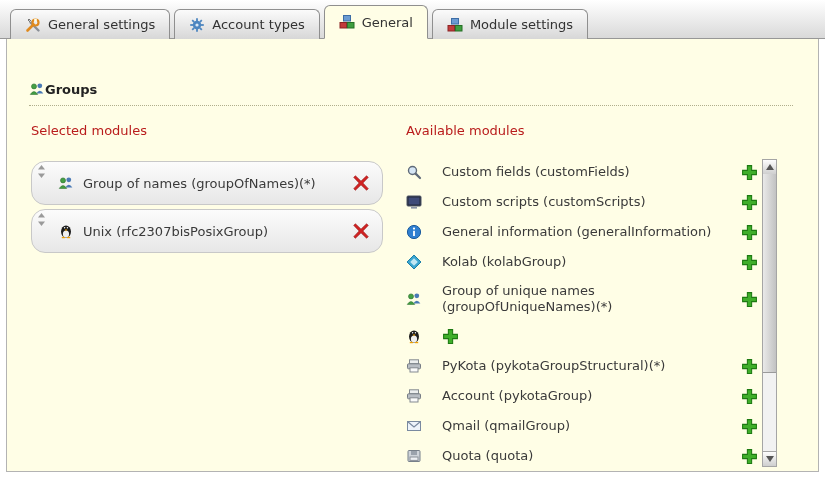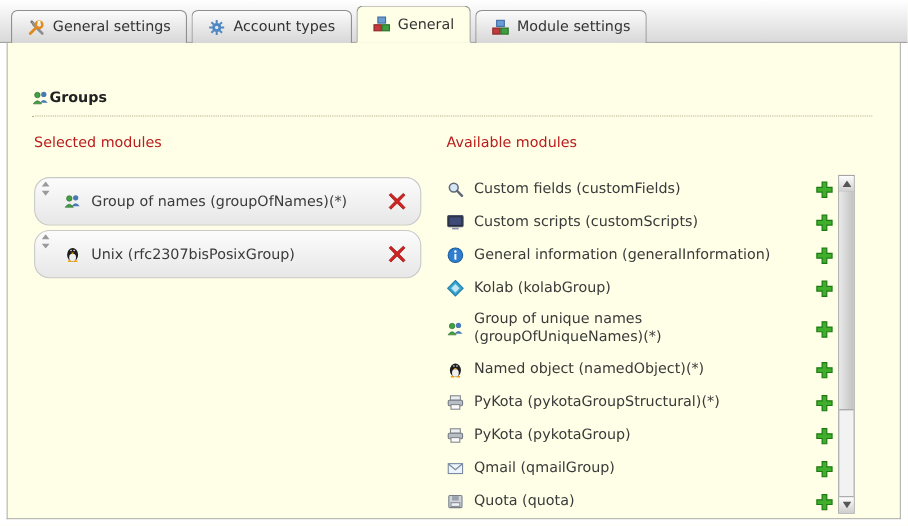--- a/index.html
+++ b/index.html
@@ -65,21 +65,21 @@
   .drag{position:absolute;left:5px;top:3px;width:9px;height:13px;cursor:grab;}
   .sel-icon{margin-left:20px;}
   .sel-label{flex:1;margin-left:9px;color:#3a3a3a;}
   .remove{width:18px;height:18px;cursor:pointer;flex:0 0 18px;}
   
   .avail-list{
     position:absolute;left:399px;top:118px;width:352px;
     display:flex;flex-direction:column;
   }
   .avail-row{
-    display:flex;align-items:center;gap:9px;
+    display:flex;align-items:center;gap:20px;
     padding:6px 0;min-height:18px;
   }
   .avail-label{flex:1;color:#3a3a3a;line-height:16px;}
   .add{width:17px;height:17px;cursor:pointer;flex:0 0 17px;}
   
   .scrollbar{
     position:absolute;left:755px;top:120px;width:15px;height:308px;
     background:#f2f2f2;border:1px solid #a5a5a5;box-sizing:border-box;
   }
   .sb-btn{
@@ -316,21 +316,20 @@
         <svg width="16" height="16" viewBox="0 0 16 16">
             <ellipse cx="8" cy="8.6" rx="5" ry="6.2" fill="#1d1d1d"></ellipse>
             <ellipse cx="8" cy="11" rx="3.1" ry="3.6" fill="#efefef"></ellipse>
             <circle cx="6.6" cy="4.8" r="0.7" fill="#fff"></circle>
             <circle cx="9.4" cy="4.8" r="0.7" fill="#fff"></circle>
             <path d="M6.7 6.6 h2.6 l-1.3 1.7 z" fill="#f0a000"></path>
             <path d="M3.8 13.9 h3.1 v1.3 h-3.1 z" fill="#f0a000"></path>
             <path d="M9.1 13.9 h3.1 v1.3 h-3.1 z" fill="#f0a000"></path>
           </svg>
       </span>
-      <span class="avail-label">Named object (namedObject)(*)</span>
       <span class="add">
         <svg width="17" height="17" viewBox="0 0 16 16">
             <path d="M6 1.5 h4 v4.5 h4.5 v4 h-4.5 v4.5 h-4 v-4.5 h-4.5 v-4 h4.5 z" fill="#3fae2a" stroke="#1d7a12" stroke-width="1"></path>
           </svg>
       </span>
     </div>
 
     <div class="avail-row">
       <span class="icon16">
         <svg width="16" height="16" viewBox="0 0 16 16">
@@ -348,21 +347,21 @@
     </div>
 
     <div class="avail-row">
       <span class="icon16">
         <svg width="16" height="16" viewBox="0 0 16 16">
             <rect x="3.5" y="1.8" width="9" height="4" fill="#eceeee" stroke="#848a90"></rect>
             <rect x="1.5" y="5.8" width="13" height="5" rx="1" fill="#b9bec4" stroke="#767c84"></rect>
             <rect x="4" y="9.8" width="8" height="4.2" fill="#fafafa" stroke="#848a90"></rect>
           </svg>
       </span>
-      <span class="avail-label">PyKota (pykotaGroup)</span>
+      <span class="avail-label">Account (pykotaGroup)</span>
       <span class="add">
         <svg width="17" height="17" viewBox="0 0 16 16">
             <path d="M6 1.5 h4 v4.5 h4.5 v4 h-4.5 v4.5 h-4 v-4.5 h-4.5 v-4 h4.5 z" fill="#3fae2a" stroke="#1d7a12" stroke-width="1"></path>
           </svg>
       </span>
     </div>
 
     <div class="avail-row">
       <span class="icon16">
         <svg width="16" height="16" viewBox="0 0 16 16">

